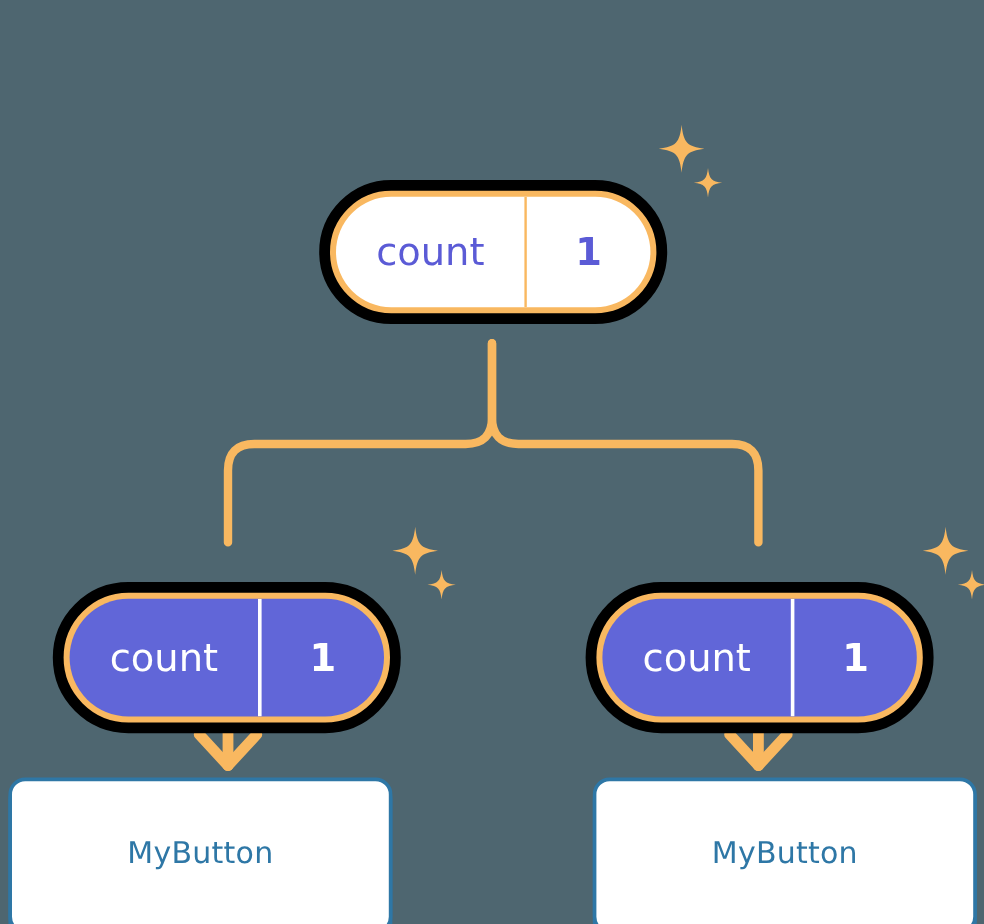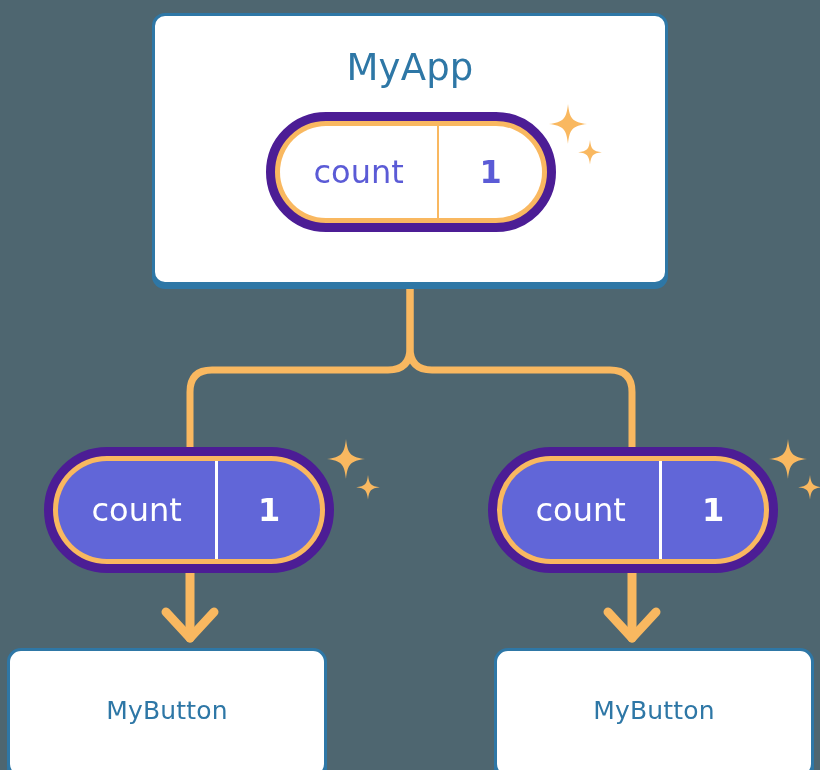--- a/index.html
+++ b/index.html
@@ -85,23 +85,24 @@
   
   .state-pill {
     position: absolute;
     z-index: 4;
     display: flex;
     align-items: stretch;
     box-sizing: border-box;
     border-radius: 999px;
     
     background: #f9b860;
-    border: 9px solid #4c1d95;
+    border: 9px solid #000000;
     padding: 5px;
     user-select: none;
+    margin-top: 38px;
   }
   .pill-inner {
     flex: 1 1 auto;
     display: flex;
     align-items: stretch;
     border-radius: 999px;
     overflow: hidden;
   }
   .pill-key, .pill-val {
     display: flex;
@@ -167,23 +168,20 @@
     </g>
 
     <g fill="none" stroke="#f9b860" stroke-width="9" stroke-linecap="round" stroke-linejoin="round">
       <path d="M 190 572 L 190 638"></path>
       <path d="M 166 612 L 190 638 L 214 612"></path>
       <path d="M 632 572 L 632 638"></path>
       <path d="M 608 612 L 632 638 L 656 612"></path>
     </g>
   </svg>
 
-  <div class="card" id="app-card">
-    <div class="card-title">MyApp</div>
-  </div>
 
   <div class="state-pill pill-light" id="app-state-pill">
     <div class="pill-inner">
       <div class="pill-key">count</div>
       <div class="pill-val">1</div>
     </div>
   </div>
 
   <div class="sparkle-group" id="sparkle-app">
     <svg width="64" height="70" viewBox="0 0 64 70">

